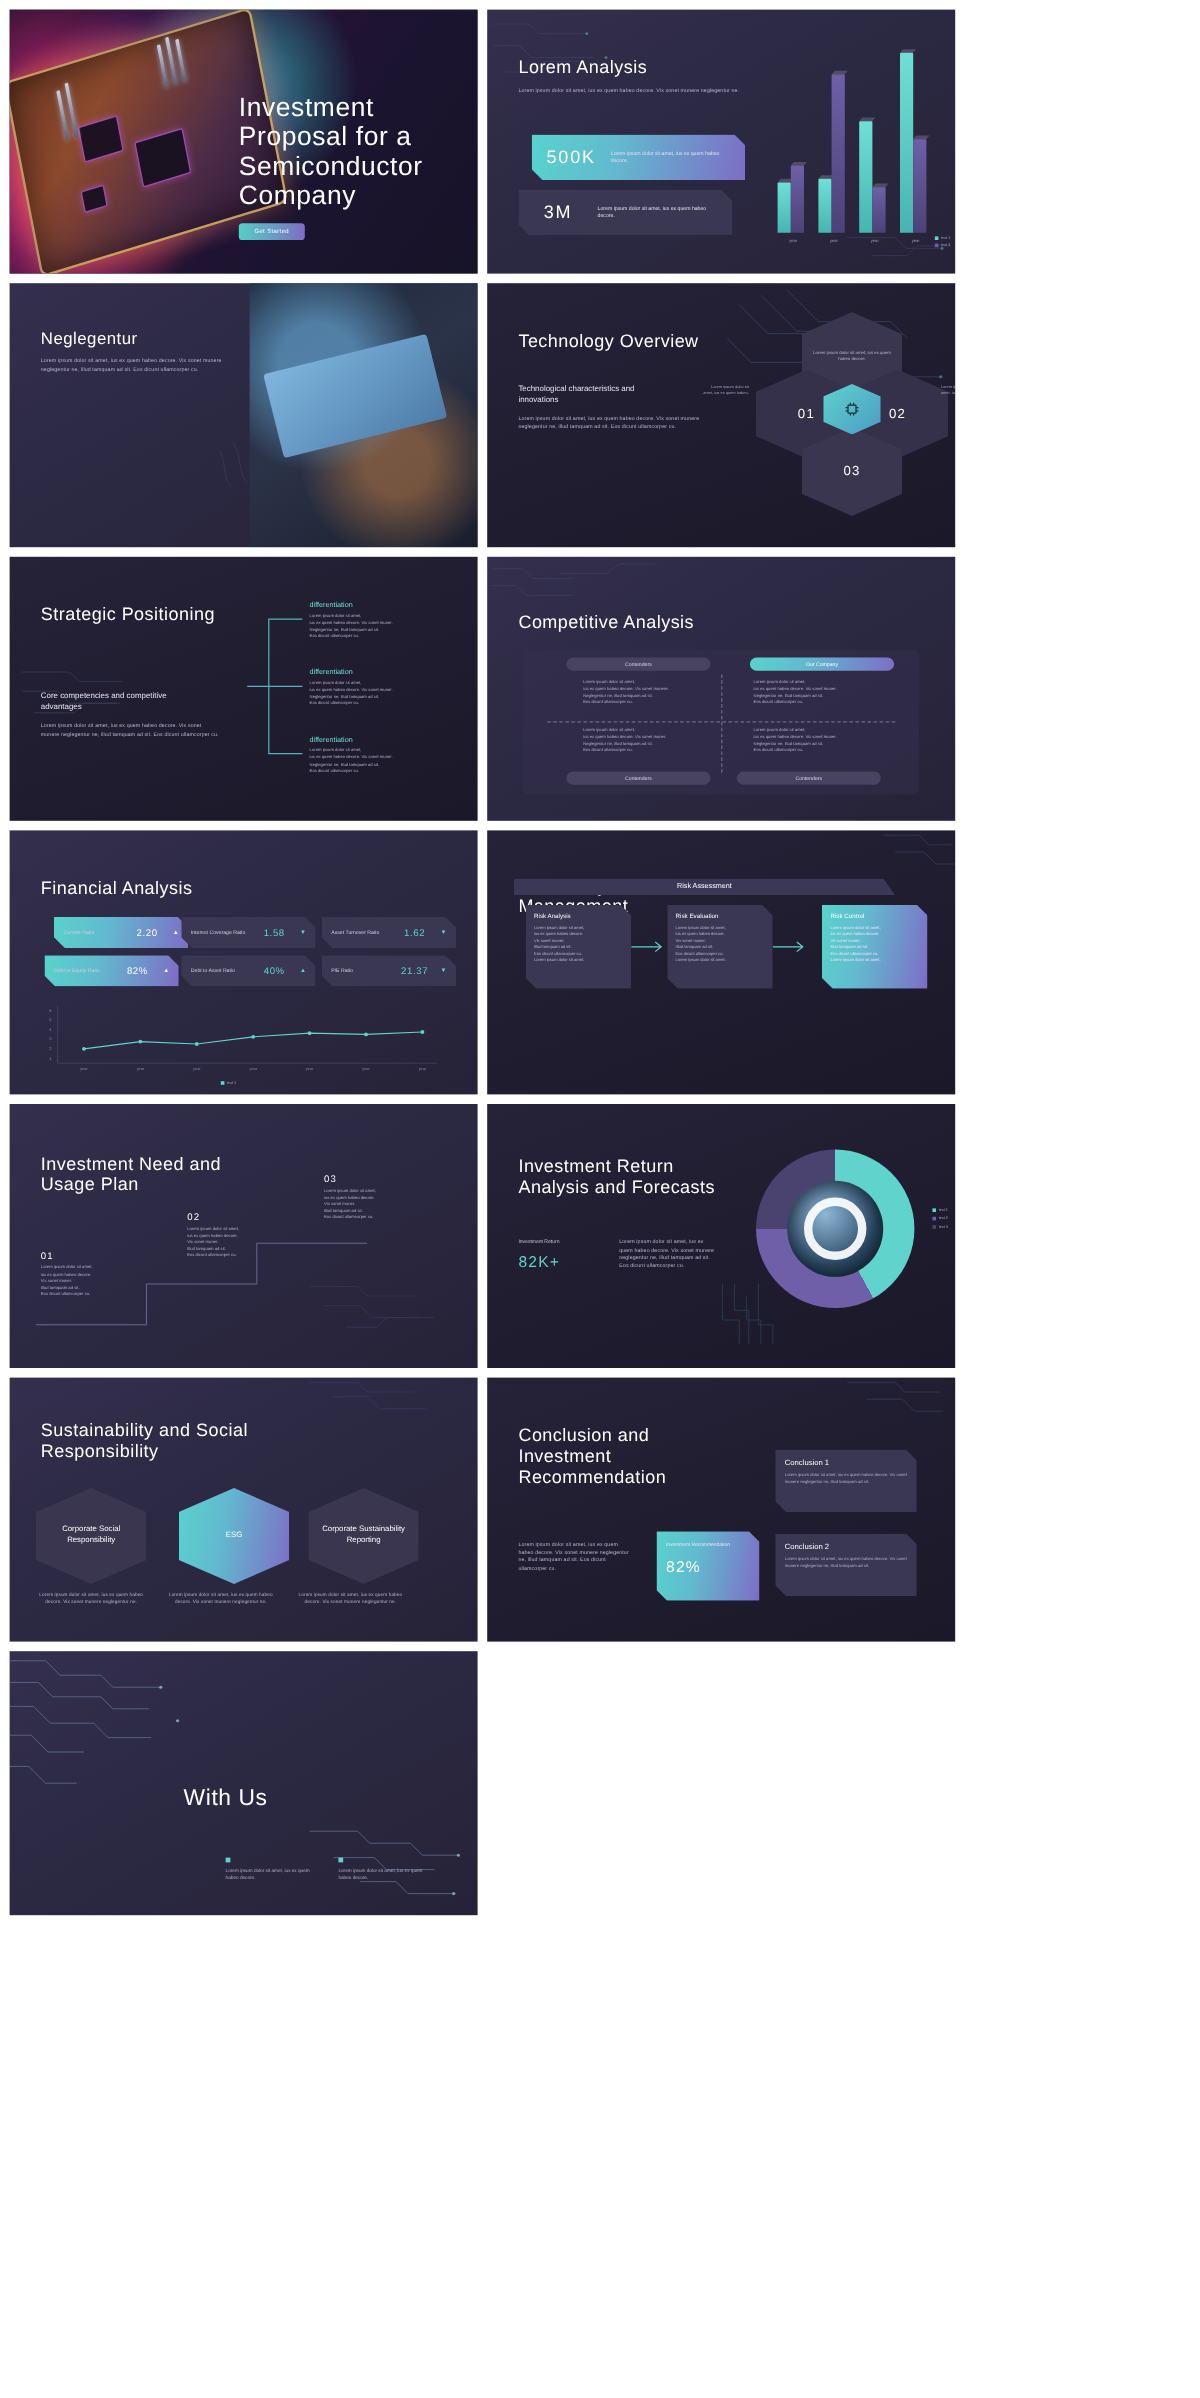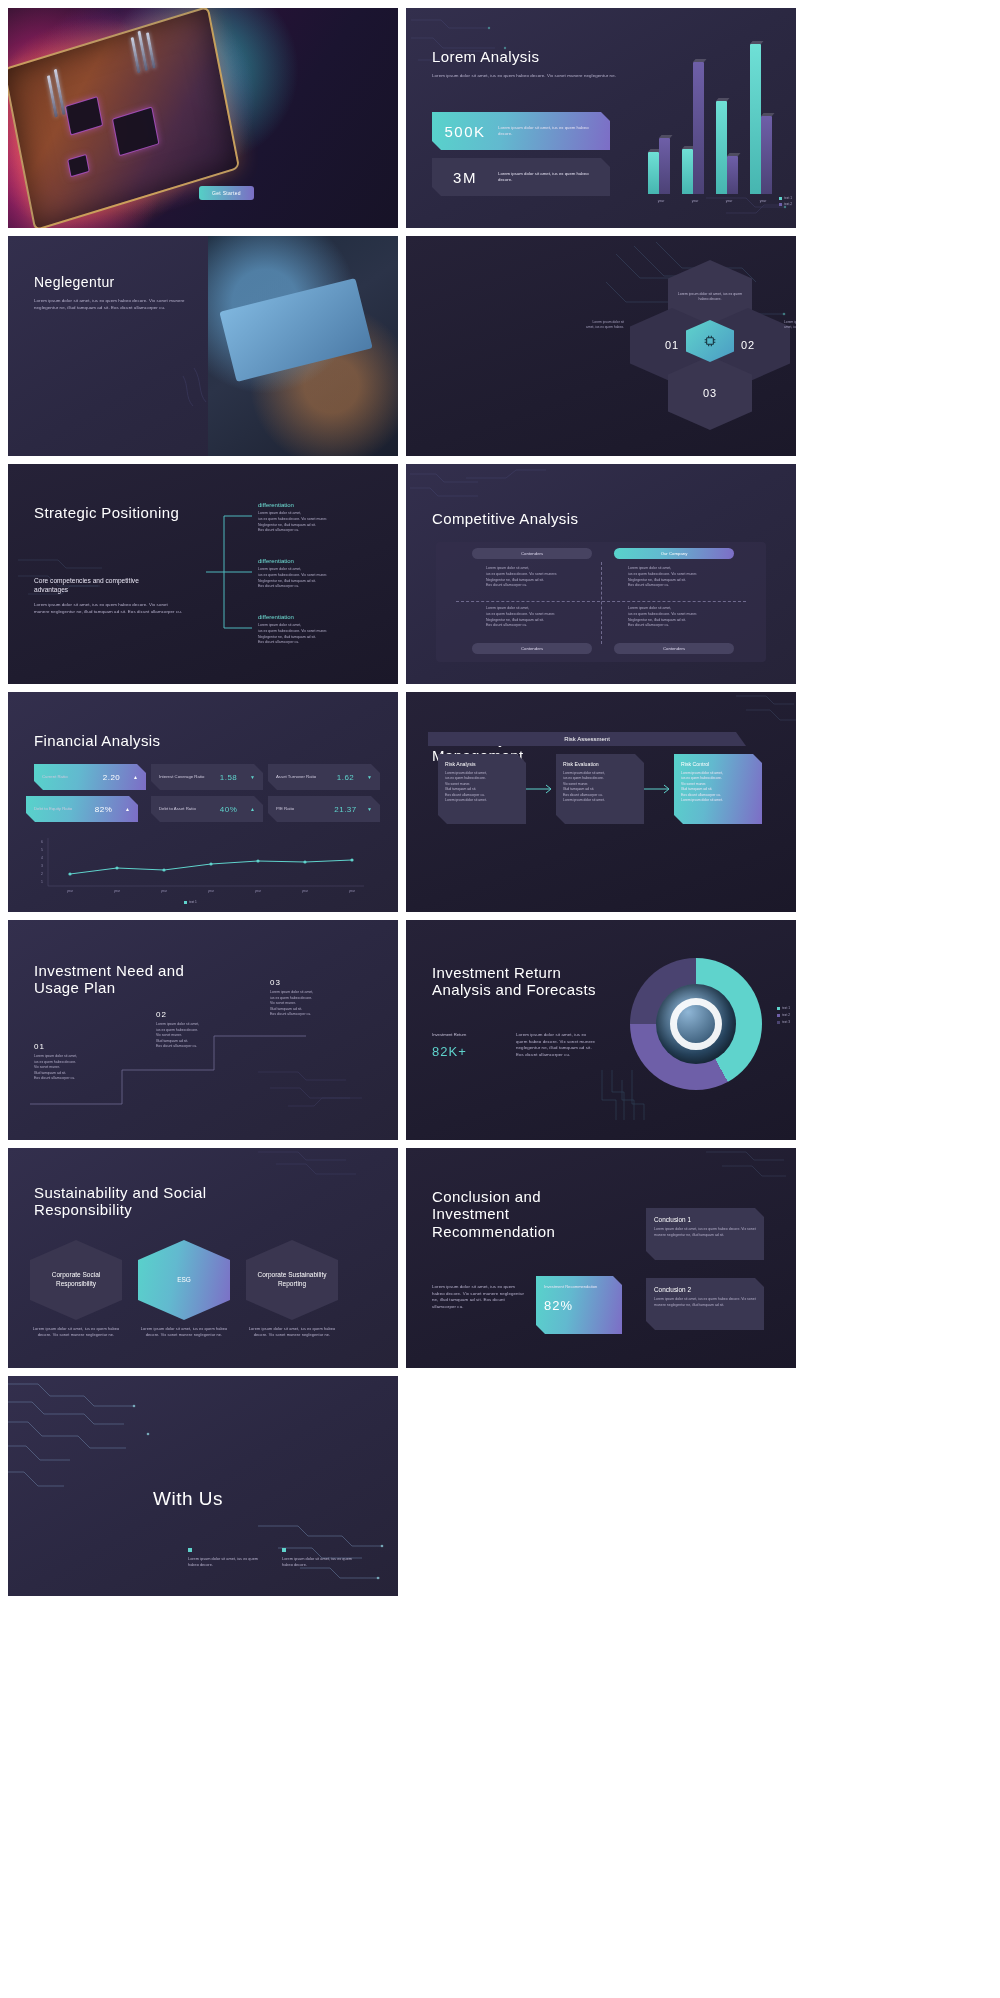--- a/index.html
+++ b/index.html
@@ -44,21 +44,21 @@
   .chip-pad { position: absolute; background: #14101f; border: 1px solid rgba(190,90,220,.8);
     border-radius: 2px; box-shadow: 0 0 6px rgba(190,90,220,.55); }
   .chip-pin { position: absolute; width: 3px; background: linear-gradient(#cfd6e6,#5a5f78);
     border-radius: 1px; box-shadow: 0 0 4px rgba(180,220,255,.6); }
   .cover-text { position: absolute; right: 14px; bottom: 28px; width: 185px; z-index: 5; }
   .btn-start { display: inline-block; margin-top: 10px; padding: 4px 13px;
     font-size: 5px; color: #fff; border-radius: 3px;
     background: linear-gradient(90deg,#55cfc6,#7b6ec4); letter-spacing: .3px; }
   .clip-tr { clip-path: polygon(0 0, calc(100% - 9px) 0, 100% 9px, 100% 100%, 9px 100%, 0 calc(100% - 9px)); }
   .clip-tr-only { clip-path: polygon(0 0, calc(100% - 8px) 0, 100% 8px, 100% 100%, 0 100%); }
-  .grad { background: linear-gradient(100deg,#58d3cb 0%,#62b9cf 40%,#7d6dc6 100%); }
+  .grad { background: linear-gradient(100deg,#58d3cb 0%,#62b9cf 40%,#7d6dc6 100%); margin-left: 11px; }
   .grey { background: #3a3752; }
 
   
   .stat-row { position: absolute; display: flex; gap: 6px; }
   .stat { width: 74px; height: 62px; padding: 8px 7px; position: relative; }
   .stat .lbl { font-size: 4.2px; color: #cdc8e0; line-height: 1.35; }
   .stat .val { position: absolute; left: 7px; bottom: 8px; font-size: 15px; color: #fff;
     letter-spacing: 1px; }
 
   
@@ -159,20 +159,21 @@
       <div class="chip-pad" style="left:52px;top:52px;width:34px;height:30px"></div>
       <div class="chip-pad" style="left:96px;top:78px;width:42px;height:38px"></div>
       <div class="chip-pad" style="left:44px;top:104px;width:20px;height:18px"></div>
       <div class="chip-pin" style="left:40px;top:18px;height:42px"></div>
       <div class="chip-pin" style="left:48px;top:14px;height:46px"></div>
       <div class="chip-pin" style="left:130px;top:6px;height:36px"></div>
       <div class="chip-pin" style="left:138px;top:2px;height:40px"></div>
       <div class="chip-pin" style="left:146px;top:6px;height:36px"></div>
     </div>
     <div class="cover-text">
+      <h1 class="title">Investment Proposal for a Semiconductor Company</h1>
       <span class="btn-start">Get Started</span>
     </div>
   </div>
 
   <div class="slide">
     <div class="circuit">
       <svg viewBox="0 0 390 220">
           <g stroke="#4b4a7a" fill="none" stroke-width=".7">
         <path d="M5 12h30l8 8h40"></path>
             <path d="M5 30h22l10 10h52"></path>
@@ -266,20 +267,25 @@
             <path d="M250 6l26 26h60l14 14"></path>
         <path d="M200 46l20 20h46"></path>
             <path d="M330 60l18 18h30"></path>
           </g>
         <g fill="#5fd3cc">
             <circle cx="292" cy="60" r="1.3"></circle>
             <circle cx="312" cy="40" r="1.3"></circle>
             <circle cx="378" cy="78" r="1.3"></circle>
           </g>
         </svg>
+    </div>
+    <div style="position:absolute;left:26px;top:40px;width:160px">
+      <h2 class="stitle">Technology Overview</h2>
+      <p class="sub" style="margin-top:28px;width:118px">Technological characteristics and innovations</p>
+      <p class="lorem" style="margin-top:8px">Lorem ipsum dolor sit amet, ius ex quem habeo decore. Vix sonet munere neglegentur ne, illud tamquam ad sit. Eos dicunt ullamcorper cu.</p>
     </div>
     <div style="position:absolute;left:218px;top:24px;width:172px;height:180px">
       <div class="hex" style="left:44px;top:0;width:84px;height:74px;background:#3a3650">
         <div class="tx">Lorem ipsum dolor sit amet, ius ex quem habeo decore.</div>
       </div>
       <div class="hex" style="left:6px;top:48px;width:84px;height:74px;background:#35314b">
         <div class="num">01</div>
       </div>
       <div class="hex" style="left:82px;top:48px;width:84px;height:74px;background:#35314b">
         <div class="num">02</div>

